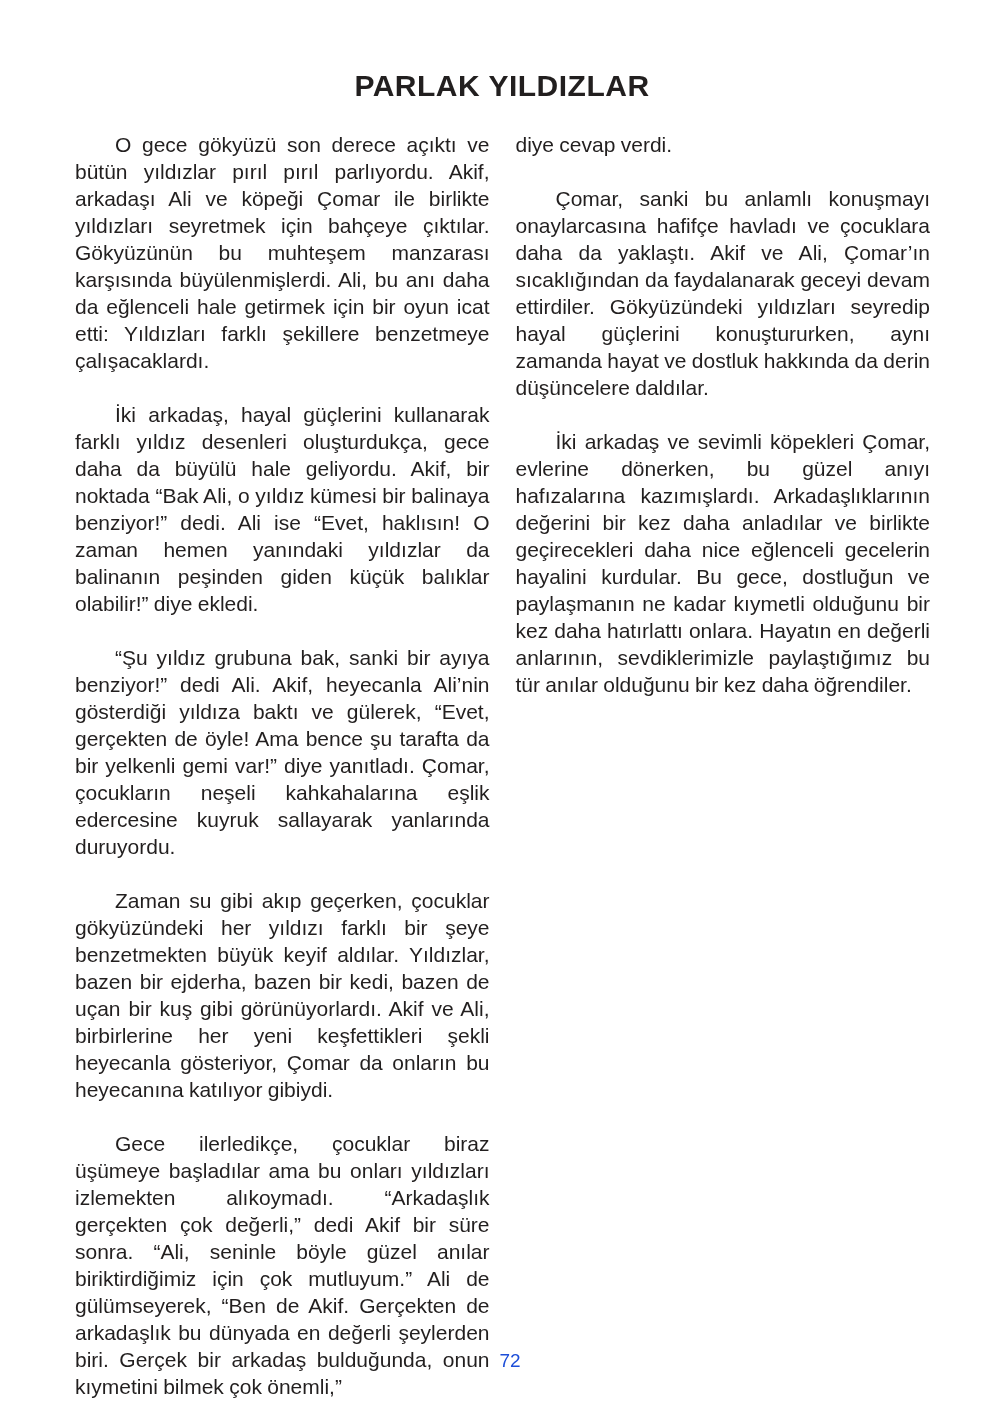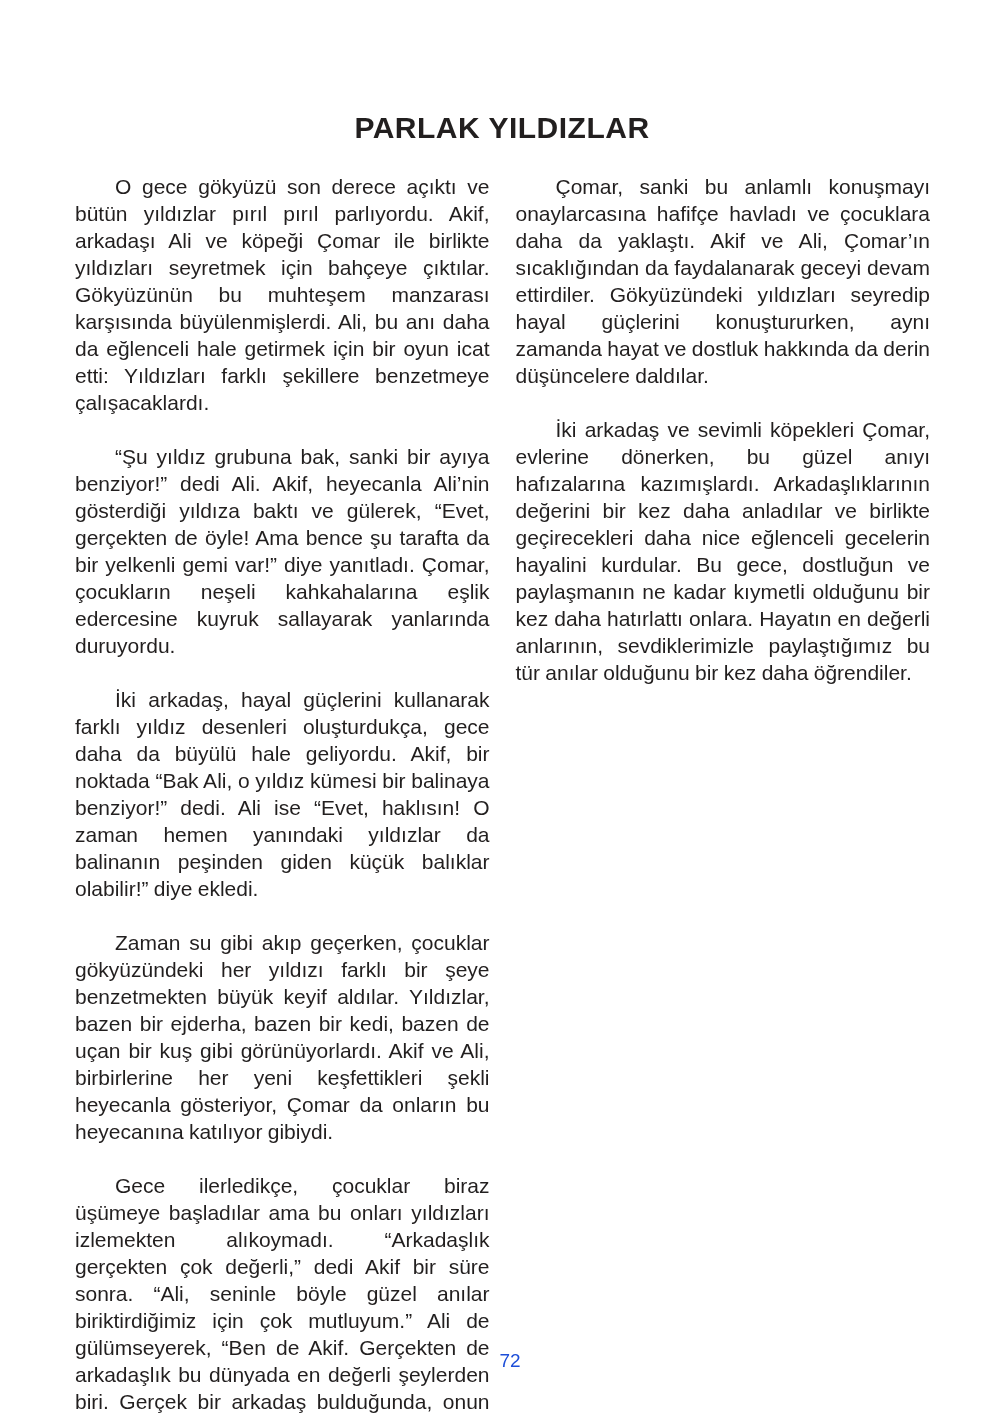--- a/index.html
+++ b/index.html
@@ -12,21 +12,21 @@
     height: 1417px;
     font-family: "Liberation Sans", sans-serif;
     color: #221f1f;
     overflow: hidden;
   }
   .page {
     position: relative;
     width: 1004px;
     height: 1417px;
     box-sizing: border-box;
-    padding-top: 112px;
+    padding-top: 70px;
   }
   .title {
     text-align: center;
     font-size: 30px;
     font-weight: bold;
     letter-spacing: 0.5px;
     margin: 0;
     line-height: 32px;
   }
   .author {
@@ -75,27 +75,28 @@
 
 <div class="page">
 
   <h1 class="title">PARLAK YILDIZLAR</h1>
 
 
   <div class="columns">
 
     <div class="col">
       <p class="para indent">O gece gökyüzü son derece açıktı ve bütün yıldızlar pırıl pırıl parlıyordu. Akif, arkadaşı Ali ve köpeği Çomar ile birlikte yıldızları seyretmek için bahçeye çıktılar. Gökyüzünün bu muhteşem manzarası karşısında büyülenmişlerdi. Ali, bu anı daha da eğlenceli hale getirmek için bir oyun icat etti: Yıldızları farklı şekillere benzetmeye çalışacaklardı.</p>
+      <p class="para indent">İki arkadaş, hayal güçlerini kullanarak farklı yıldız desenleri oluşturdukça, gece daha da büyülü hale geliyordu. Akif, bir noktada “Bak Ali, o yıldız kümesi bir balinaya benziyor!” dedi. Ali ise “Evet, haklısın! O zaman hemen yanındaki yıldızlar da balinanın peşinden giden küçük balıklar olabilir!” diye ekledi.</p>
       <p class="para indent">“Şu yıldız grubuna bak, sanki bir ayıya benziyor!” dedi Ali. Akif, heyecanla Ali’nin gösterdiği yıldıza baktı ve gülerek, “Evet, gerçekten de öyle! Ama bence şu tarafta da bir yelkenli gemi var!” diye yanıtladı. Çomar, çocukların neşeli kahkahalarına eşlik edercesine kuyruk sallayarak yanlarında duruyordu.</p>
-      <p class="para indent">İki arkadaş, hayal güçlerini kullanarak farklı yıldız desenleri oluşturdukça, gece daha da büyülü hale geliyordu. Akif, bir noktada “Bak Ali, o yıldız kümesi bir balinaya benziyor!” dedi. Ali ise “Evet, haklısın! O zaman hemen yanındaki yıldızlar da balinanın peşinden giden küçük balıklar olabilir!” diye ekledi.</p>
       <p class="para indent">Zaman su gibi akıp geçerken, çocuklar gökyüzündeki her yıldızı farklı bir şeye benzetmekten büyük keyif aldılar. Yıldızlar, bazen bir ejderha, bazen bir kedi, bazen de uçan bir kuş gibi görünüyorlardı. Akif ve Ali, birbirlerine her yeni keşfettikleri şekli heyecanla gösteriyor, Çomar da onların bu heyecanına katılıyor gibiydi.</p>
       <p class="para indent">Gece ilerledikçe, çocuklar biraz üşümeye başladılar ama bu onları yıldızları izlemekten alıkoymadı. “Arkadaşlık gerçekten çok değerli,” dedi Akif bir süre sonra. “Ali, seninle böyle güzel anılar biriktirdiğimiz için çok mutluyum.” Ali de gülümseyerek, “Ben de Akif. Gerçekten de arkadaşlık bu dünyada en değerli şeylerden biri. Gerçek bir arkadaş bulduğunda, onun kıymetini bilmek çok önemli,”</p>
     </div>
 
     <div class="col">
+      <p class="para no-indent">diye cevap verdi.</p>
       <p class="para indent">Çomar, sanki bu anlamlı konuşmayı onaylarcasına hafifçe havladı ve çocuklara daha da yaklaştı. Akif ve Ali, Çomar’ın sıcaklığından da faydalanarak geceyi devam ettirdiler. Gökyüzündeki yıldızları seyredip hayal güçlerini konuştururken, aynı zamanda hayat ve dostluk hakkında da derin düşüncelere daldılar.</p>
       <p class="para indent">İki arkadaş ve sevimli köpekleri Çomar, evlerine dönerken, bu güzel anıyı hafızalarına kazımışlardı. Arkadaşlıklarının değerini bir kez daha anladılar ve birlikte geçirecekleri daha nice eğlenceli gecelerin hayalini kurdular. Bu gece, dostluğun ve paylaşmanın ne kadar kıymetli olduğunu bir kez daha hatırlattı onlara. Hayatın en değerli anlarının, sevdiklerimizle paylaştığımız bu tür anılar olduğunu bir kez daha öğrendiler.</p>
     </div>
 
   </div>
 
   <div class="page-number">72</div>
 
 </div>
 

